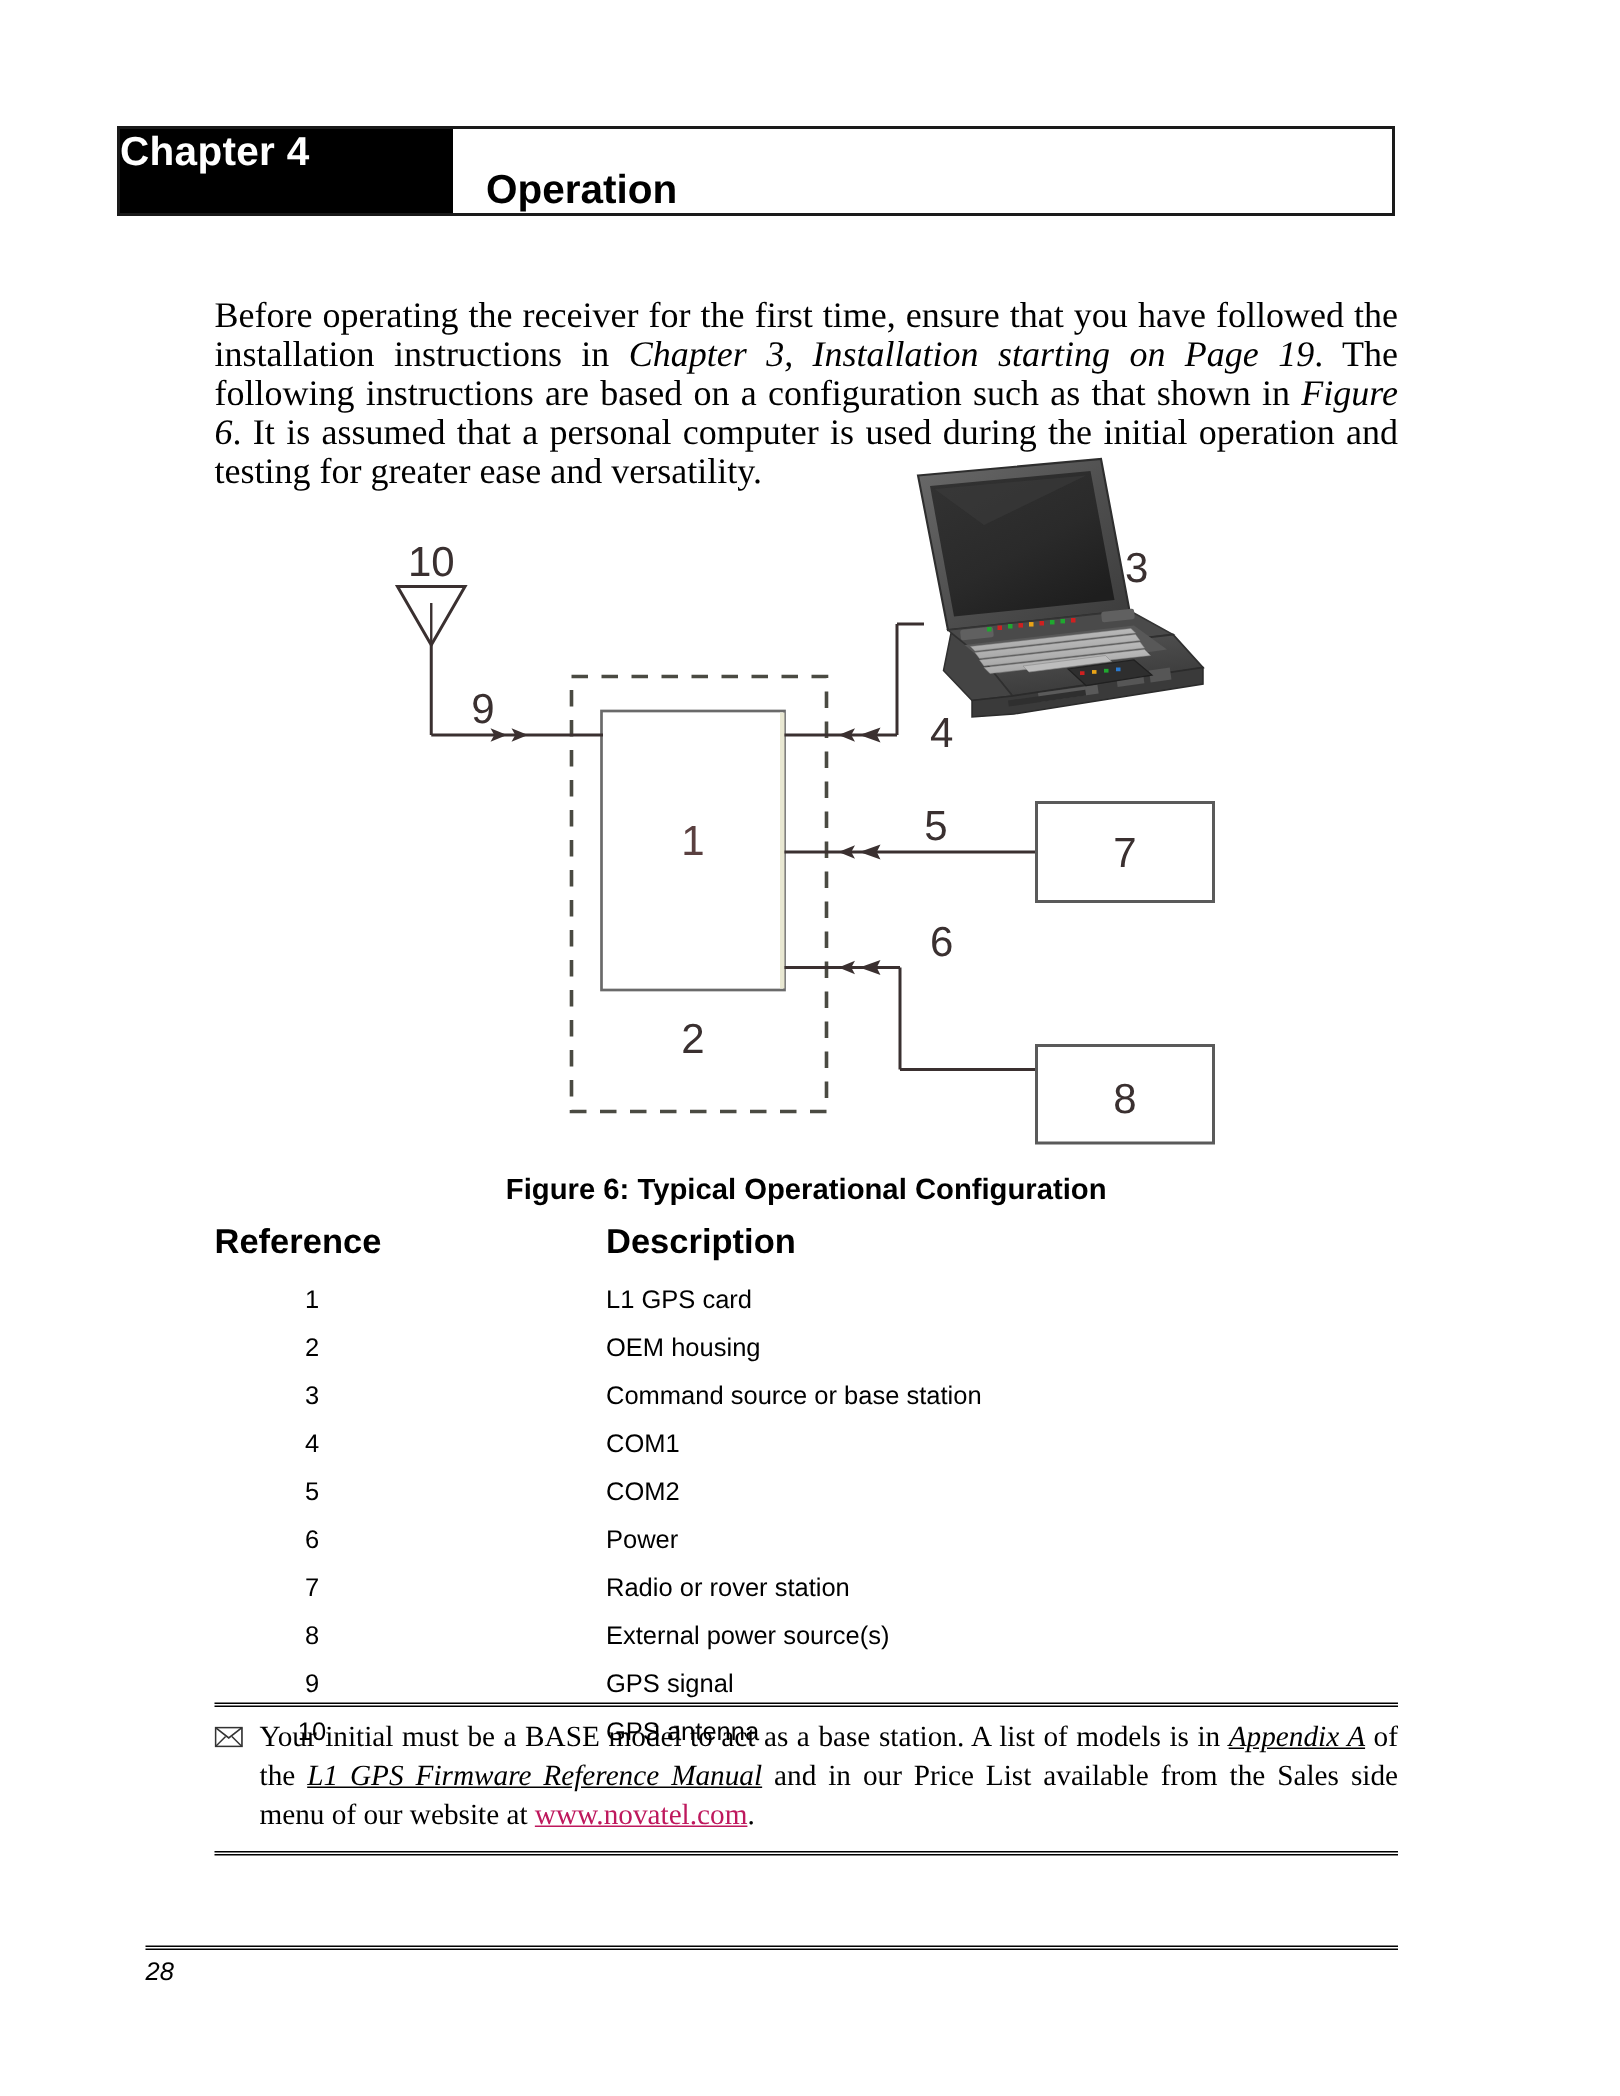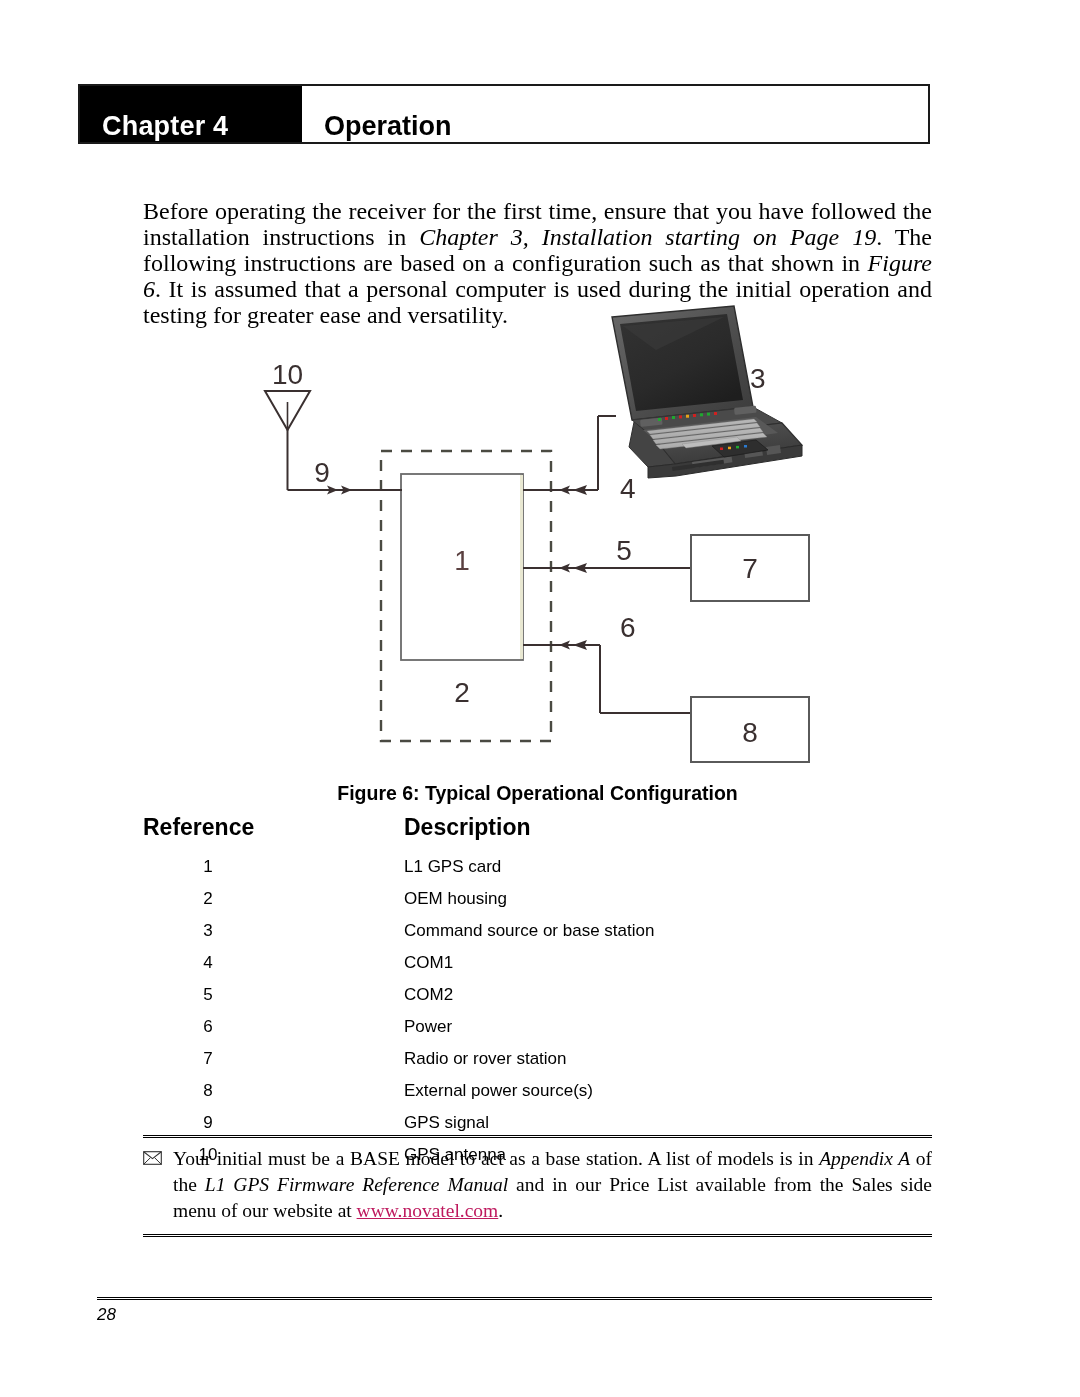--- a/index.html
+++ b/index.html
@@ -26,22 +26,21 @@
     box-sizing: border-box;
     border: 2px solid #1a1a1a;
     background: #ffffff;
     display: flex;
     align-items: stretch;
   }
   #chapter-tab {
     width: 222px;
     background: #000000;
     display: flex;
-    align-items: flex-end;
-    padding-left: 22px;
+    align-items: flex-start;
     box-sizing: border-box;
   }
   #chapter-tab-label {
     color: #ffffff;
     font-family: "Liberation Sans", sans-serif;
     font-weight: bold;
     font-size: 27px;
     letter-spacing: 0.2px;
     white-space: nowrap;
   }
@@ -157,21 +156,21 @@
     color: #2b2b2b;
     text-align: left;
   }
   #note-text {
     flex: 1;
     font-size: 19.5px;
     line-height: 26px;
     font-family: "Liberation Serif", serif;
     text-align: justify;
   }
-  #note-text .ital { font-style: italic; }
+  #note-text .ital { font-style: italic; text-decoration: underline; }
   #note-link {
     color: #be185d;
     text-decoration: underline;
   }
 
   
   #footer-rule {
     position: absolute;
     left: 97px;
     top: 1297px;

